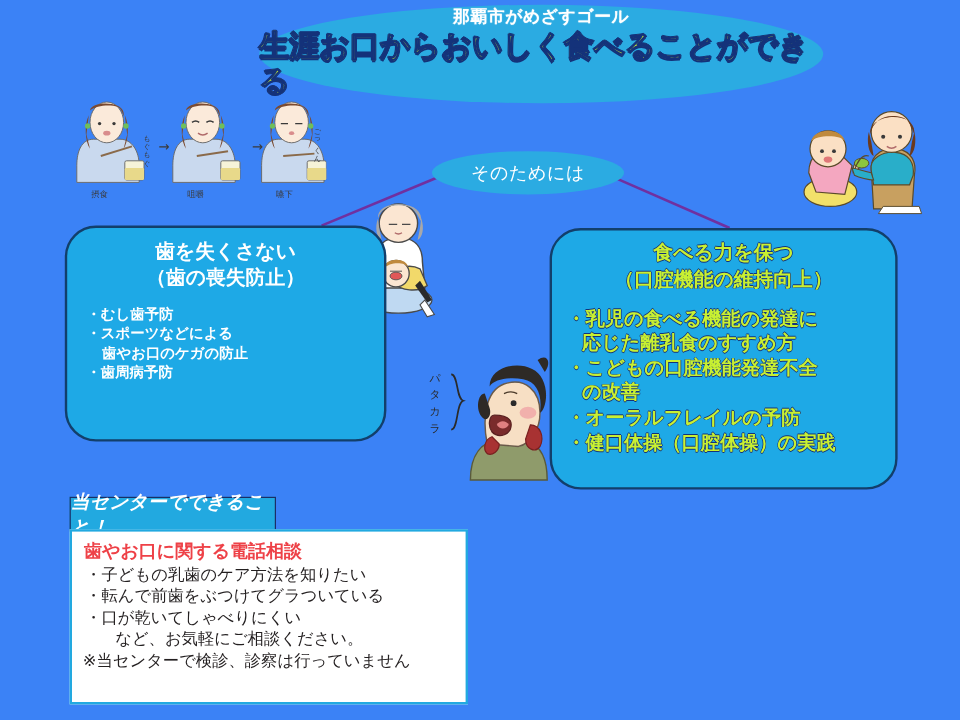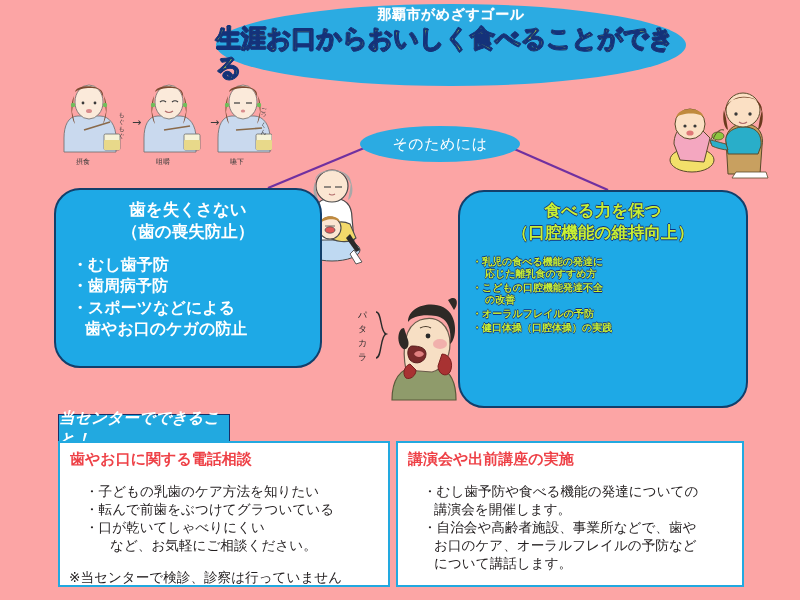--- a/index.html
+++ b/index.html
@@ -4,21 +4,21 @@
 <style>
   html, body {
     margin: 0;
     padding: 0;
     background: #ffffff;
   }
   #canvas {
     position: relative;
     width: 800px;
     height: 600px;
-    background: #fca5a5;
+    background: #3b82f6;
     overflow: hidden;
     font-family: "DejaVu Sans", "Liberation Sans", sans-serif;
   }
 
   
   #goal-ellipse {
     position: absolute;
     left: 216px;
     top: 4px;
     width: 470px;
@@ -125,33 +125,33 @@
   #box-teeth .box-list {
     margin-top: 11px;
     padding-left: 16px;
   }
   #box-eating .box-list {
     margin-top: 10px;
     padding-left: 12px;
   }
   .box-list li {
     color: #ffffff;
-    font-size: 16px;
+    font-size: 12px;
     font-weight: bold;
     line-height: 1.30;
     margin-bottom: 1px;
     text-indent: -13px;
     padding-left: 13px;
   }
   .box-list li::before {
     content: "・";
   }
   #box-eating .box-list li {
     color: #C8F032;
-    font-size: 10px;
+    font-size: 16px;
     line-height: 1.26;
     text-shadow:
       -0.6px 0 #14327A, 0.6px 0 #14327A,
       0 -0.6px #14327A, 0 0.6px #14327A;
   }
 
   
   #center-tab {
     position: absolute;
     left: 58px;
@@ -194,21 +194,21 @@
   }
   .info-heading {
     color: #EE4147;
     font-size: 15px;
     font-weight: bold;
     line-height: 1.2;
     margin: 1px 0 2px 2px;
   }
   .info-list {
     list-style: none;
-    margin: 14px;
+    margin: 0;
     padding: 0;
   }
   .info-list li {
     color: #231f20;
     font-size: 13.6px;
     line-height: 1.33;
     padding-left: 14px;
     text-indent: -11px;
     margin-bottom: 0px;
   }
@@ -411,22 +411,22 @@
     </g>
   </svg>
 
   <div class="goal-box" id="box-teeth">
     <div class="box-heading">
       <div>歯を失くさない</div>
       <div>（歯の喪失防止）</div>
     </div>
     <ul class="box-list">
       <li>むし歯予防</li>
+      <li>スポーツなどによる<br>歯やお口のケガの防止</li>
       <li>歯周病予防</li>
-      <li>スポーツなどによる<br>歯やお口のケガの防止</li>
     </ul>
   </div>
 
   <div class="goal-box" id="box-eating">
     <div class="box-heading accent">
       <div>食べる力を保つ</div>
       <div>（口腔機能の維持向上）</div>
     </div>
     <ul class="box-list">
       <li>乳児の食べる機能の発達に<br>応じた離乳食のすすめ方</li>
@@ -444,21 +444,14 @@
     <div class="info-heading">歯やお口に関する電話相談</div>
     <ul class="info-list">
       <li class="bulleted">子どもの乳歯のケア方法を知りたい</li>
       <li class="bulleted">転んで前歯をぶつけてグラついている</li>
       <li class="bulleted">口が乾いてしゃべりにくい</li>
       <li class="plain">など、お気軽にご相談ください。</li>
     </ul>
     <p class="info-note">※当センターで検診、診察は行っていません</p>
   </div>
 
-  <div class="info-box" id="info-box-lecture">
-    <div class="info-heading">講演会や出前講座の実施</div>
-    <ul class="info-list">
-      <li class="bulleted">むし歯予防や食べる機能の発達についての<br>講演会を開催します。</li>
-      <li class="bulleted">自治会や高齢者施設、事業所などで、歯や<br>お口のケア、オーラルフレイルの予防など<br>について講話します。</li>
-    </ul>
-  </div>
 
 </div>
 
 </body></html>

